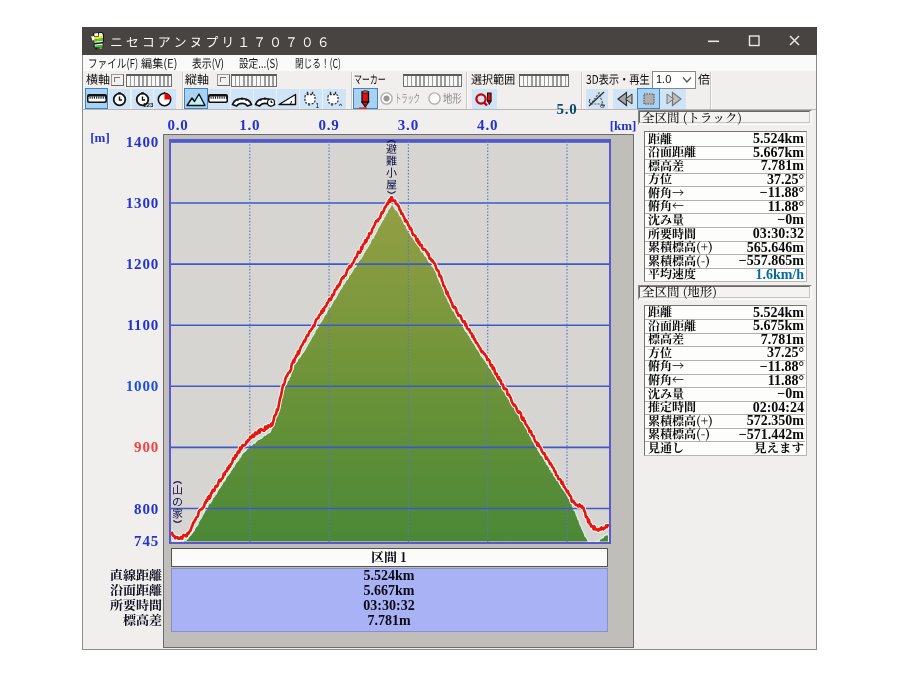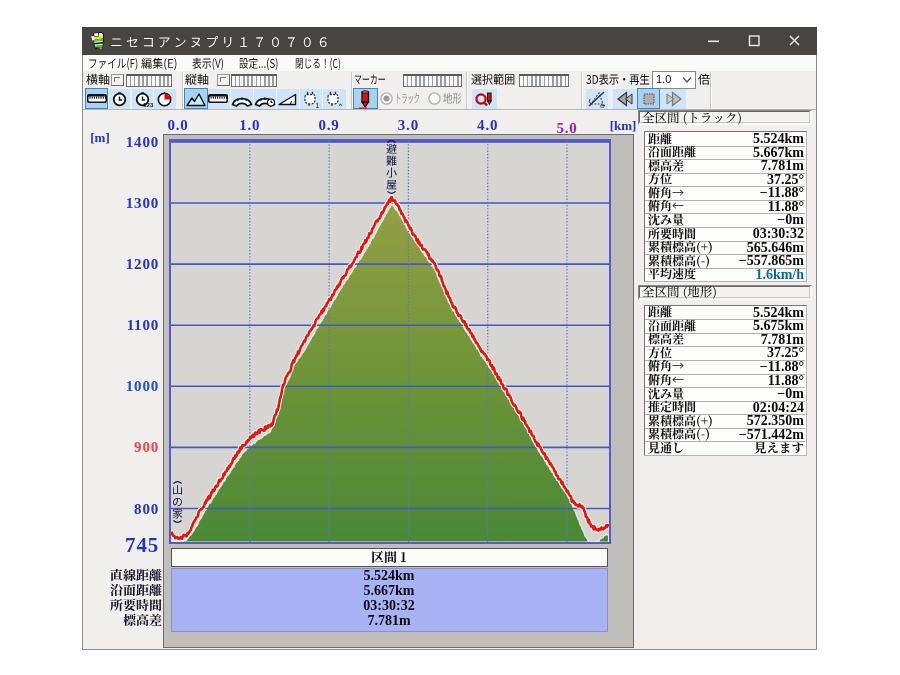--- a/index.html
+++ b/index.html
@@ -280,27 +280,27 @@
     </svg>
 
 <div class="abs serifb" style="left:88px;top:130px;width:24px;text-align:center;font-size:13px;color:#2433cc">[m]</div>
 <div class="abs serifb" style="left:116px;top:134px;width:43px;text-align:right;font-size:15px;letter-spacing:0.8px;color:#2433cc">1400</div>
 <div class="abs serifb" style="left:116px;top:195px;width:43px;text-align:right;font-size:15px;letter-spacing:0.8px;color:#2433cc">1300</div>
 <div class="abs serifb" style="left:116px;top:256px;width:43px;text-align:right;font-size:15px;letter-spacing:0.8px;color:#2433cc">1200</div>
 <div class="abs serifb" style="left:116px;top:317px;width:43px;text-align:right;font-size:15px;letter-spacing:0.8px;color:#2433cc">1100</div>
 <div class="abs serifb" style="left:116px;top:378px;width:43px;text-align:right;font-size:15px;letter-spacing:0.8px;color:#1d4ed8">1000</div>
 <div class="abs serifb" style="left:116px;top:439px;width:43px;text-align:right;font-size:15px;letter-spacing:0.8px;color:#ef4444">900</div>
 <div class="abs serifb" style="left:116px;top:500.5px;width:43px;text-align:right;font-size:15px;letter-spacing:0.8px;color:#2433cc">800</div>
-<div class="abs serifb" style="left:116px;top:533px;width:43px;text-align:right;font-size:21px;letter-spacing:0.8px;color:#2433cc">745</div>
+<div class="abs serifb" style="left:116px;top:533px;width:43px;text-align:right;font-size:15px;letter-spacing:0.8px;color:#2433cc">745</div>
 <div class="abs serifb" style="left:158px;top:117px;width:40px;text-align:center;font-size:15px;letter-spacing:0.8px;color:#2433cc">0.0</div>
 <div class="abs serifb" style="left:229.8px;top:117px;width:40px;text-align:center;font-size:15px;letter-spacing:0.8px;color:#2433cc">1.0</div>
 <div class="abs serifb" style="left:309.1px;top:117px;width:40px;text-align:center;font-size:15px;letter-spacing:0.8px;color:#2433cc">0.9</div>
 <div class="abs serifb" style="left:388.4px;top:117px;width:40px;text-align:center;font-size:15px;letter-spacing:0.8px;color:#2433cc">3.0</div>
 <div class="abs serifb" style="left:467.7px;top:117px;width:40px;text-align:center;font-size:15px;letter-spacing:0.8px;color:#2433cc">4.0</div>
-<div class="abs serifb" style="left:547.0px;top:120px;width:40px;text-align:center;font-size:15px;letter-spacing:0.8px;color:#a21caf">5.0</div>
+<div class="abs serifb" style="left:547.0px;top:101px;width:40px;text-align:center;font-size:15px;letter-spacing:0.8px;color:#0c4a6e">5.0</div>
 <div class="abs serifb" style="left:603px;top:117.5px;width:40px;text-align:center;font-size:13px;color:#2433cc">[km]</div>
 <div class="abs" style="left:170.5px;top:548px;width:437px;height:18.5px;background:#fbfbfa;border:1px solid #55534f;box-sizing:border-box"></div>
 <svg style="position:absolute;left:367.3px;top:543.0px" width="43" height="27" viewBox="-4.0 -18.9 43 27">
       <path d="M8.7 -9.2C8.4 -8.1 8 -7.1 7.5 -6.2C6.5 -6.7 5.4 -7.2 3.9 -7.6L3.8 -7.5C5 -6.8 6 -6 6.9 -5.1C5.8 -3.4 4.6 -2 3.3 -1L3.4 -0.8C5.1 -1.7 6.6 -2.7 7.8 -4.2C8.6 -3.3 9.1 -2.5 9.4 -1.9C10.7 -0.9 12 -3.1 8.7 -5.4C9.3 -6.2 9.8 -7.1 10.2 -8.1C10.5 -8 10.7 -8.1 10.8 -8.3ZM1.3 -9.8L1.3 1.2L1.6 1.2C2.4 1.2 2.9 0.8 2.9 0.7L2.9 0.2L12.3 0.2C12.5 0.2 12.6 0.1 12.6 -0C12 -0.6 11 -1.3 11 -1.3L10.1 -0.2L2.9 -0.2L2.9 -9.5L11.7 -9.5C11.9 -9.5 12.1 -9.5 12.1 -9.7C11.5 -10.2 10.5 -10.9 10.5 -10.9L9.7 -9.8L3 -9.8L1.3 -10.6ZM19.9 -10L19.9 -5.7L20.1 -5.7C20.7 -5.7 21.3 -6.1 21.3 -6.2L21.3 -6.4L23.4 -6.4L23.4 -0.8C23.4 -0.6 23.3 -0.5 23.1 -0.5L22 -0.6L22 -0.6L22 -4.3C22.2 -4.4 22.4 -4.5 22.4 -4.6L21.1 -5.6L20.4 -4.9L18.4 -4.9L16.9 -5.5L16.9 -0L17.1 -0C17.7 -0 18.3 -0.3 18.3 -0.5L18.3 -0.9L20.5 -0.9L20.5 -0.2L20.8 -0.2C21.1 -0.2 21.5 -0.3 21.8 -0.5L21.8 -0.4C22.3 -0.3 22.6 -0.2 22.8 0.1C22.9 0.3 23 0.7 23 1.1C24.7 1 24.9 0.4 24.9 -0.6L24.9 -9.4C25.1 -9.5 25.3 -9.6 25.4 -9.7L23.9 -10.8L23.2 -10L21.4 -10L19.9 -10.6ZM18.3 -1.3L18.3 -2.8L20.5 -2.8L20.5 -1.3ZM18.3 -3.1L18.3 -4.5L20.5 -4.5L20.5 -3.1ZM17.5 -9.7L17.5 -8.4L15.6 -8.4L15.6 -9.7ZM14.1 -10L14.1 1.2L14.3 1.2C15 1.2 15.6 0.8 15.6 0.6L15.6 -6.4L17.5 -6.4L17.5 -5.7L17.8 -5.7C18.2 -5.7 18.9 -6 18.9 -6.1L18.9 -9.5C19.2 -9.5 19.3 -9.6 19.4 -9.7L18 -10.7L17.4 -10L15.6 -10L14.1 -10.7ZM15.6 -8.1L17.5 -8.1L17.5 -6.8L15.6 -6.8ZM23.4 -9.7L23.4 -8.4L21.3 -8.4L21.3 -9.7ZM21.3 -8.1L23.4 -8.1L23.4 -6.8L21.3 -6.8ZM30 0L34.9 0L34.9 -0.4L33.4 -0.6C33.4 -1.4 33.4 -2.2 33.4 -3.1L33.4 -7.5L33.4 -9.6L33.2 -9.8L30 -9L30 -8.6L31.6 -8.8L31.6 -3.1L31.6 -0.6L30 -0.4Z" fill="#0c0c16"></path>
     </svg>
 <div class="abs" style="left:170.5px;top:568px;width:437px;height:63.5px;background:#a9b2f5;border:1px solid #8890c8;box-sizing:border-box"></div>
 <div class="abs serifb" style="left:189px;top:567.7px;width:400px;text-align:center;font-size:14px;color:#0a0a12">5.524km</div>
 <div class="abs serifb" style="left:189px;top:582.7px;width:400px;text-align:center;font-size:14px;color:#0a0a12">5.667km</div>
 <div class="abs serifb" style="left:189px;top:597.7px;width:400px;text-align:center;font-size:14px;color:#0a0a12">03:30:32</div>
 <div class="abs serifb" style="left:189px;top:612.7px;width:400px;text-align:center;font-size:14px;color:#0a0a12">7.781m</div>

